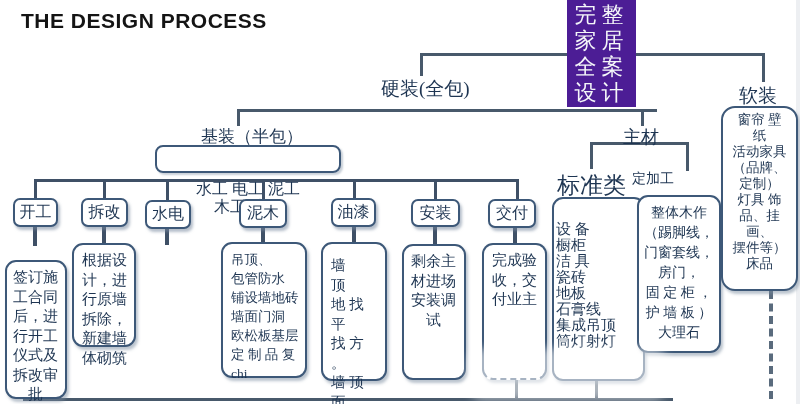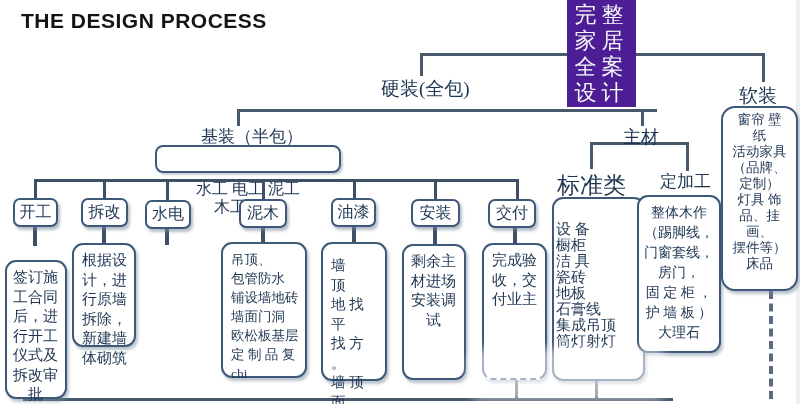--- a/index.html
+++ b/index.html
@@ -80,21 +80,21 @@
   <div class="line" style="left:23px;top:398px;width:650px;height:3px;"></div>
   <div class="line" style="left:515px;top:377px;width:3px;height:23px;"></div>
   <div class="line" style="left:595px;top:379px;width:3px;height:21px;"></div>
   <div class="dashv"></div>
 
   <div class="lbl" style="left:381px;top:76px;font-size:19px;">硬装(全包)</div>
   <div class="lbl" style="left:739px;top:83px;font-size:19px;">软装</div>
   <div class="lbl" style="left:201px;top:125px;font-size:17px;">基装（半包）</div>
   <div class="lbl" style="left:623px;top:125px;font-size:18px;">主材</div>
   <div class="lbl" style="left:557px;top:170px;font-size:23px;">标准类</div>
-  <div class="lbl" style="left:660px;top:170px;font-size:17px;">定加工</div>
+  <div class="lbl" style="left:632px;top:170px;font-size:14px;">定加工</div>
 
   <div class="basetext">水工 电工 泥工
 木工 油工</div>
   <div class="baseborder"></div>
 
   <div class="nodebox" style="left:13px;top:198px;width:45px;height:29px;">开工</div>
   <div class="nodebox" style="left:81px;top:198px;width:47px;height:29px;">拆改</div>
   <div class="nodebox" style="left:145px;top:200px;width:46px;height:29px;">水电</div>
   <div class="nodebox" style="left:239px;top:199px;width:48px;height:29px;">泥木</div>
   <div class="nodebox" style="left:331px;top:198px;width:45px;height:29px;">油漆</div>

